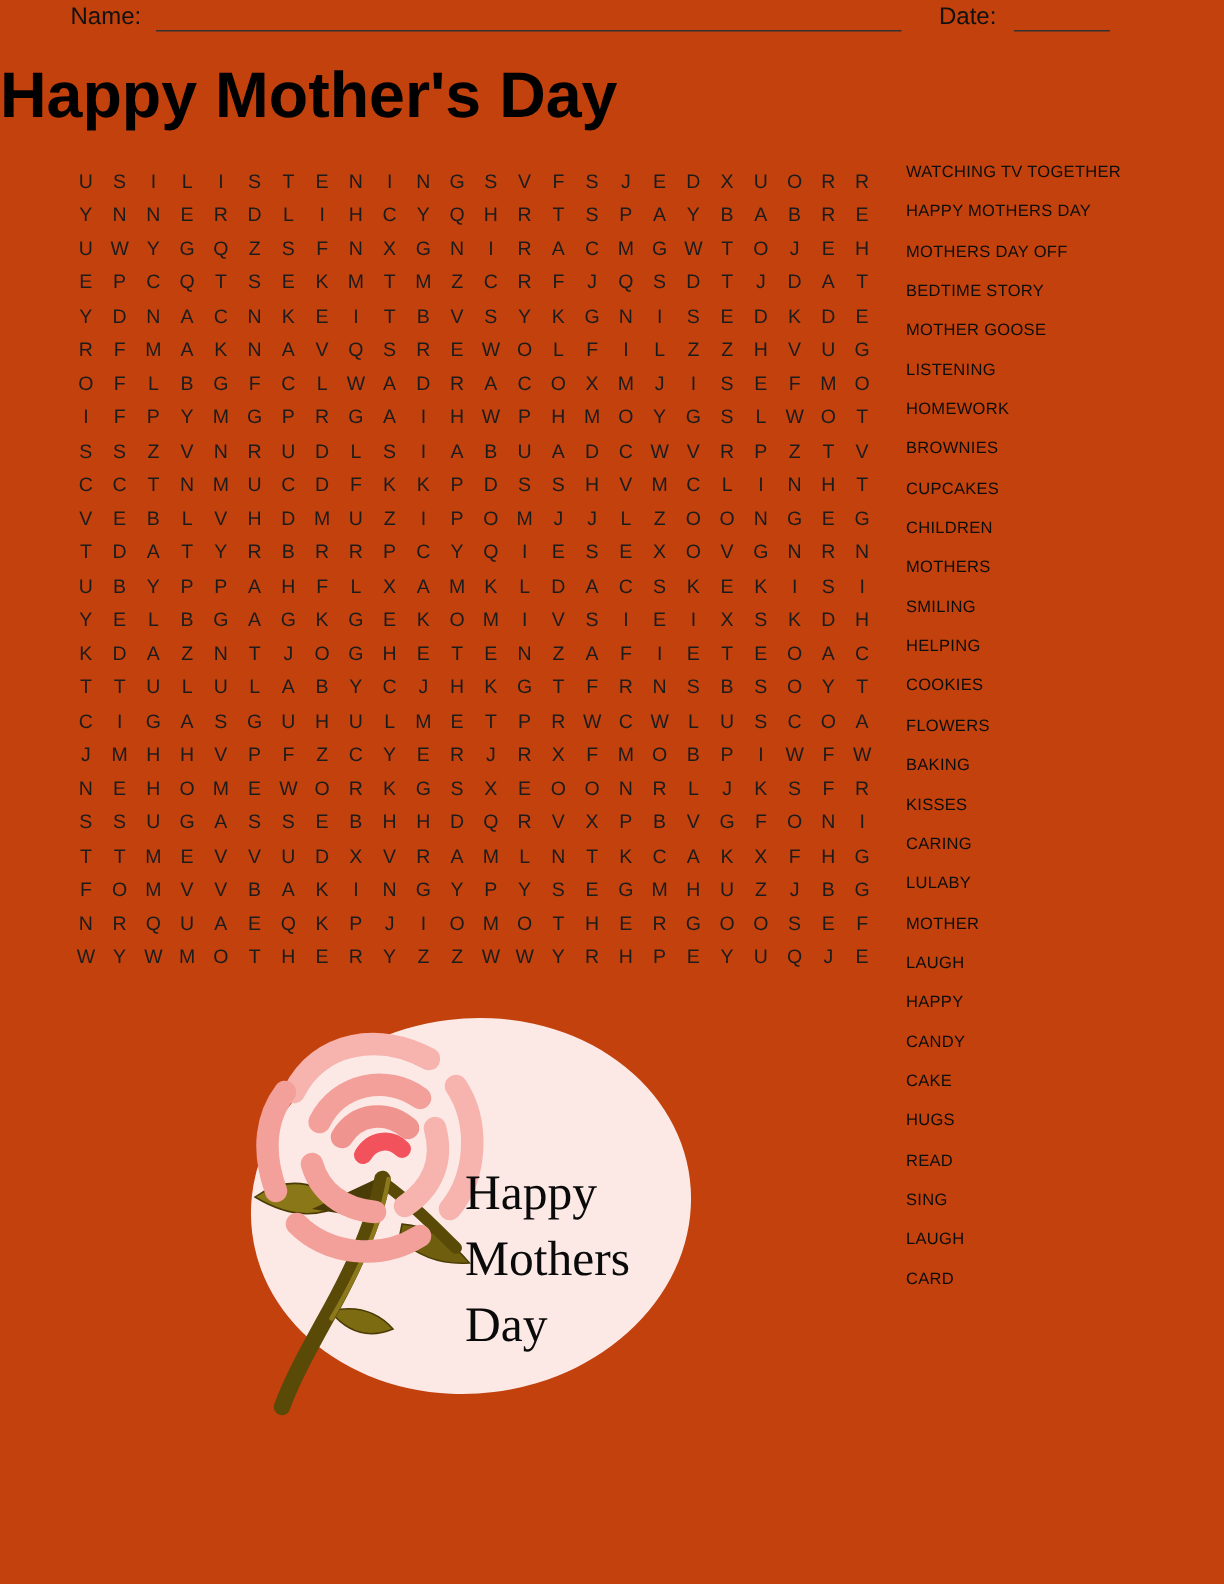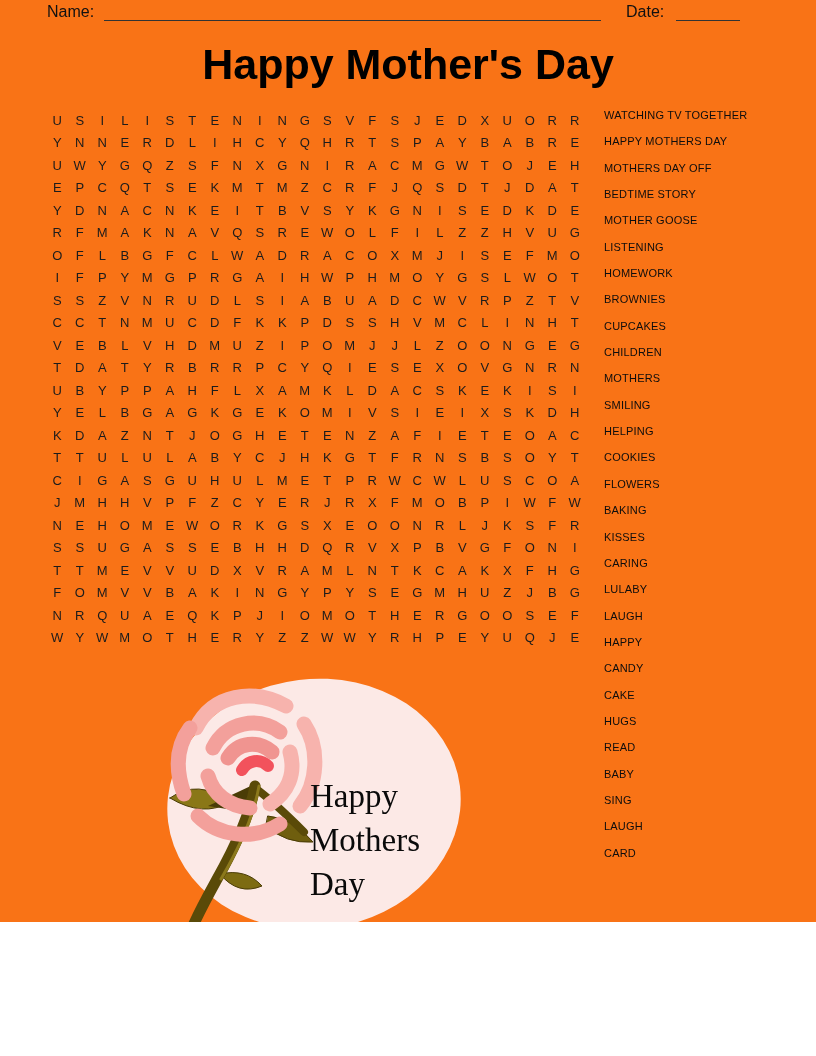--- a/index.html
+++ b/index.html
@@ -1,35 +1,35 @@
 <!DOCTYPE html>
 <html><head>
 <meta charset="utf-8">
 <style>
   html,body{margin:0;padding:0;background:#fff;}
   .page{
     position:relative;
-    width:816px;height:922px;
-    background:#f97316;
+    width:816px;height:1056px;
+    background:#c2410c;
     font-family:"Liberation Sans", sans-serif;
     color:#111;
     overflow:hidden;
     text-decoration:underline;
   }
   
   .hdr{position:absolute;top:2px;left:0;width:816px;height:24px;font-size:16px;}
   .hdr .lbl{position:absolute;top:1px;white-space:nowrap;}
   .name-lbl{left:47px;}
   .name-line{position:absolute;left:104px;top:18px;width:497px;border-bottom:1.5px solid #333;}
   .date-lbl{left:626px;}
   .date-line{position:absolute;left:676px;top:18px;width:64px;border-bottom:1.5px solid #333;}
   
   .title{
     position:absolute;top:40px;left:0;width:816px;
-    text-align:center;font-size:43px;font-weight:600;
+    text-align:left;font-size:43px;font-weight:600;
     letter-spacing:0px;color:#000;
   }
   
   .grid{
     position:absolute;left:46px;top:109px;
     width:540px;height:540px;
     display:grid;
     grid-template-columns:repeat(24,1fr);
     grid-auto-rows:22.5px;
   }
@@ -662,27 +662,27 @@
       <li>CHILDREN</li>
       <li>MOTHERS</li>
       <li>SMILING</li>
       <li>HELPING</li>
       <li>COOKIES</li>
       <li>FLOWERS</li>
       <li>BAKING</li>
       <li>KISSES</li>
       <li>CARING</li>
       <li>LULABY</li>
+      <li>MOTHER</li>
       <li>LAUGH</li>
       <li>HAPPY</li>
       <li>CANDY</li>
       <li>CAKE</li>
       <li>HUGS</li>
       <li>READ</li>
-      <li>BABY</li>
       <li>SING</li>
       <li>LAUGH</li>
       <li>CARD</li>
     </ul>
 
   <div class="illus">
     <svg viewBox="0 0 312 282">
 
       <ellipse cx="156" cy="138" rx="147" ry="125" fill="#fce9e6" transform="rotate(-7 156 138)"></ellipse>
 

